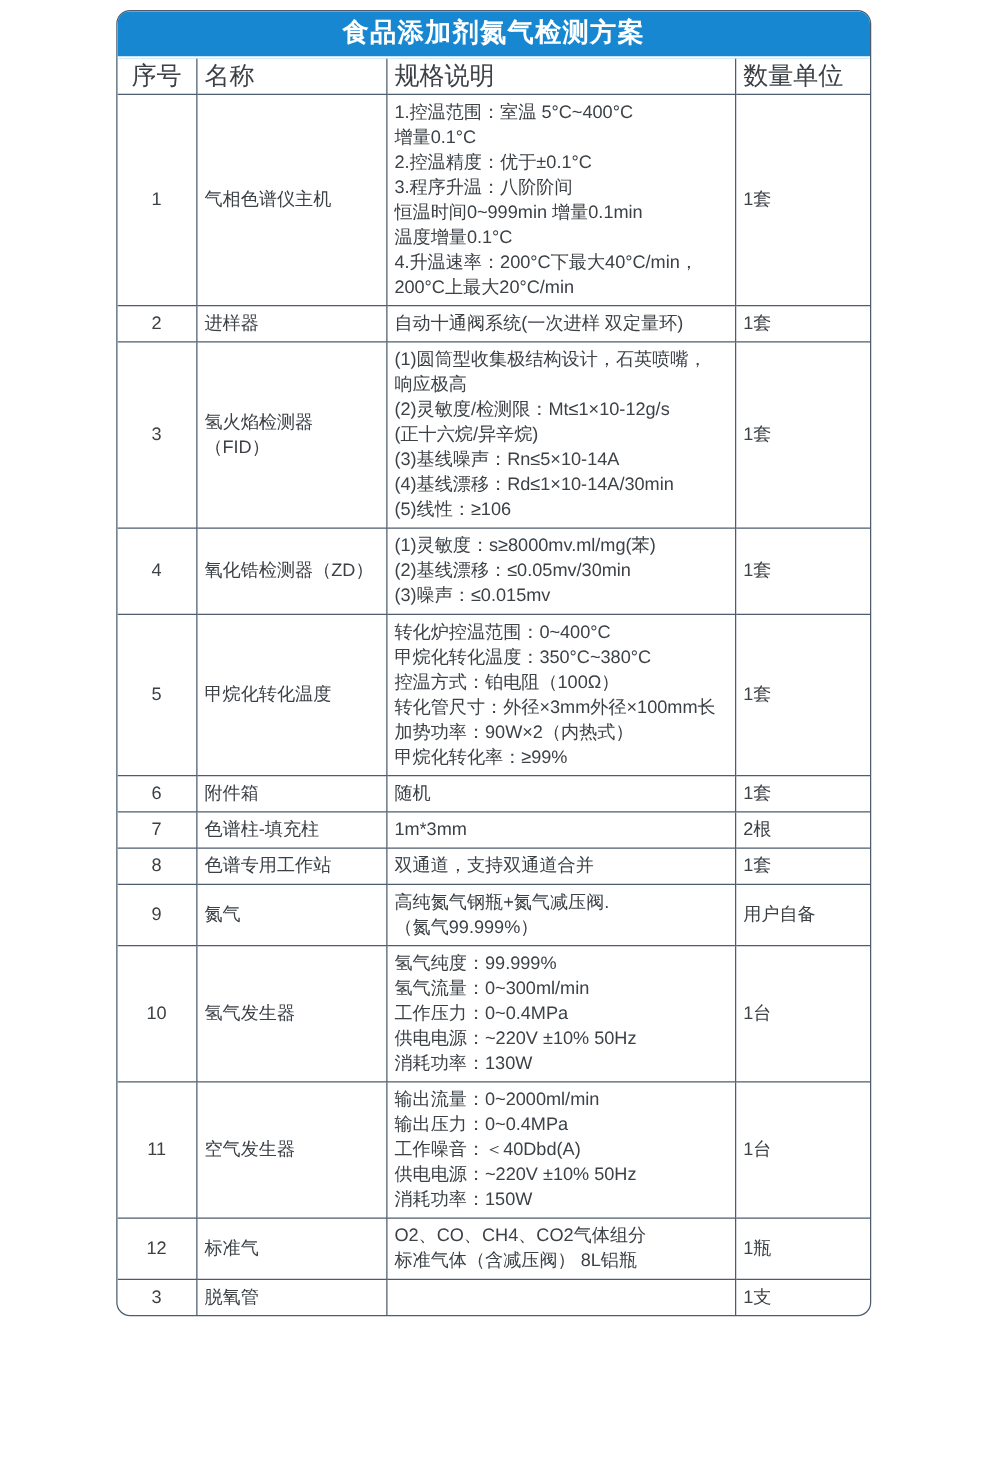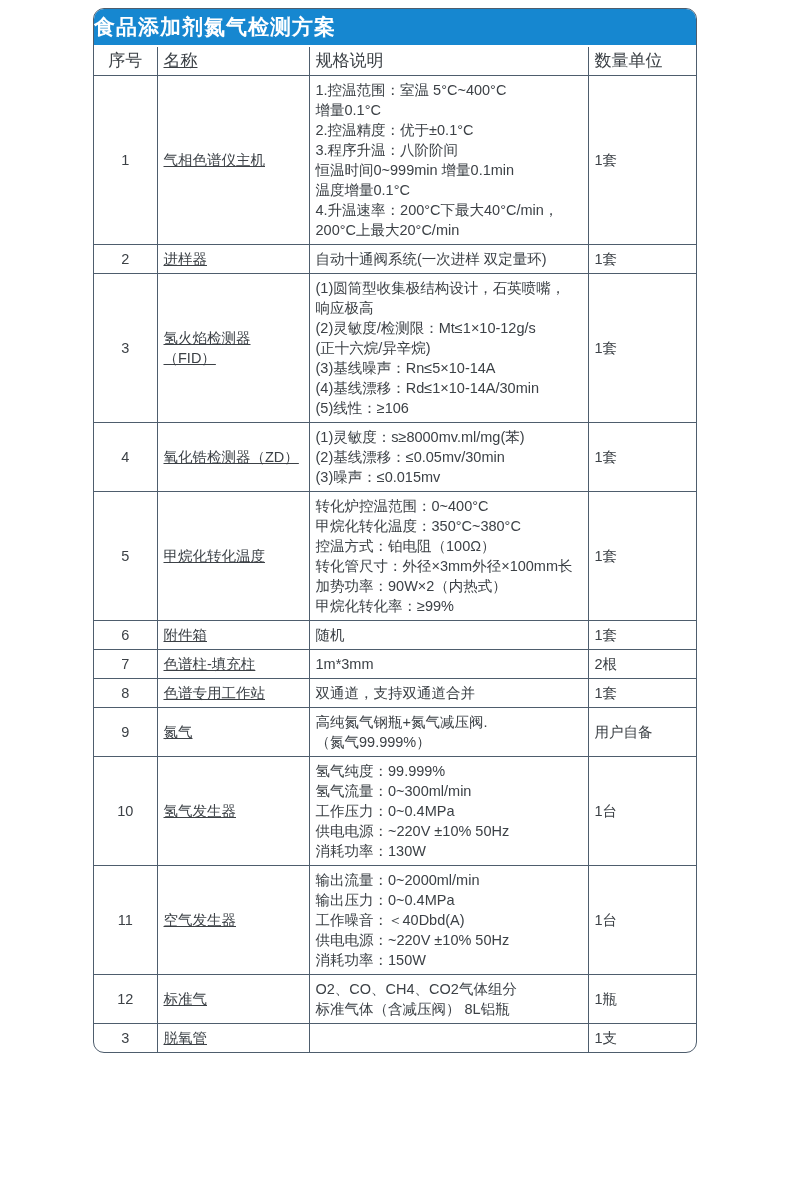--- a/index.html
+++ b/index.html
@@ -19,20 +19,21 @@
     border:1px solid var(--border_color);
     border-radius:11px;
     overflow:hidden;
     background:#ffffff;
     box-sizing:border-box;
   }
   .title-bar{
     background:var(--accent_blue);
     color:var(--title_text_color);
     height:36px;line-height:36px;
+    text-align:center;
     font-size:21px;font-weight:bold;
     letter-spacing:1px;
     border-bottom:2px solid #ffffff;
   }
   table.spec-table{
     width:100%;
     border-collapse:collapse;
     table-layout:fixed;
     font-size:14.5px;
   }
@@ -47,23 +48,23 @@
   table.spec-table tr > *:first-child{border-left:none;}
   table.spec-table tr > *:last-child{border-right:none;}
   table.spec-table thead tr > *{border-top:none;}
   table.spec-table tbody tr:last-child > *{border-bottom:none;}
 
   col.c-no{width:63px;}
   col.c-name{width:152px;}
   col.c-spec{width:279px;}
   col.c-qty{width:110px;}
 
-  th{font-weight:normal;font-size:17px;text-align:left;}
+  th{font-weight:normal;font-size:20px;text-align:left;}
   th.h-no{text-align:center;}
-  th.h-name, td.name{padding-left:10px;padding-right:3px;text-decoration:underline;}
+  th.h-name, td.name{padding-left:10px;padding-right:3px;}
   th.h-spec, td.spec{padding-left:7px;}
   th.h-qty, td.qty{padding-left:10px;margin-top:20px;}
 
   td.no{text-align:center;}
   td.spec{white-space:pre-line;margin-top:18px;}
 </style>
 </head>
 <body>
 
 <div class="card">

